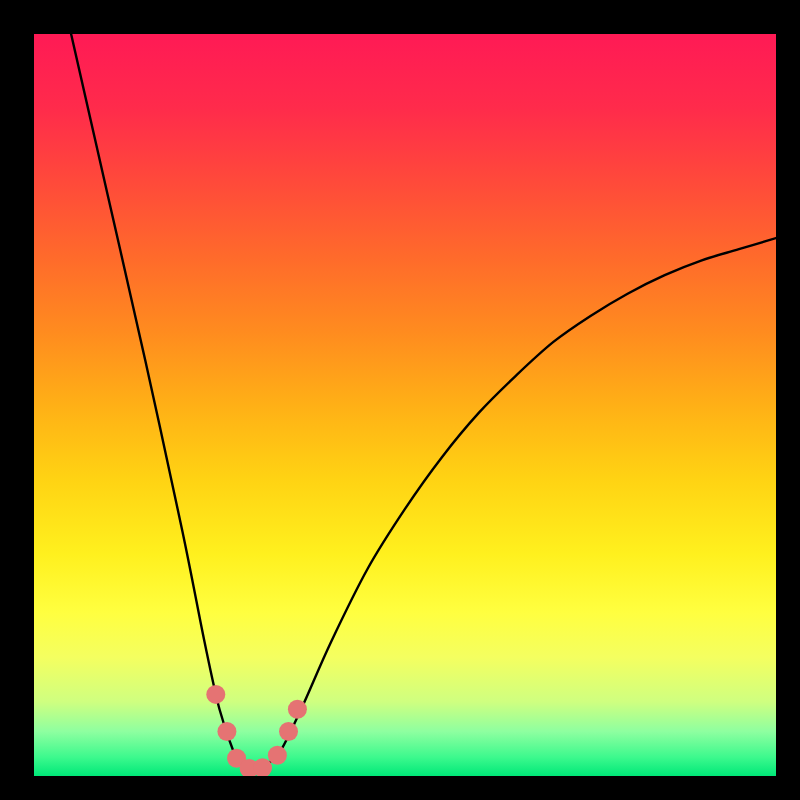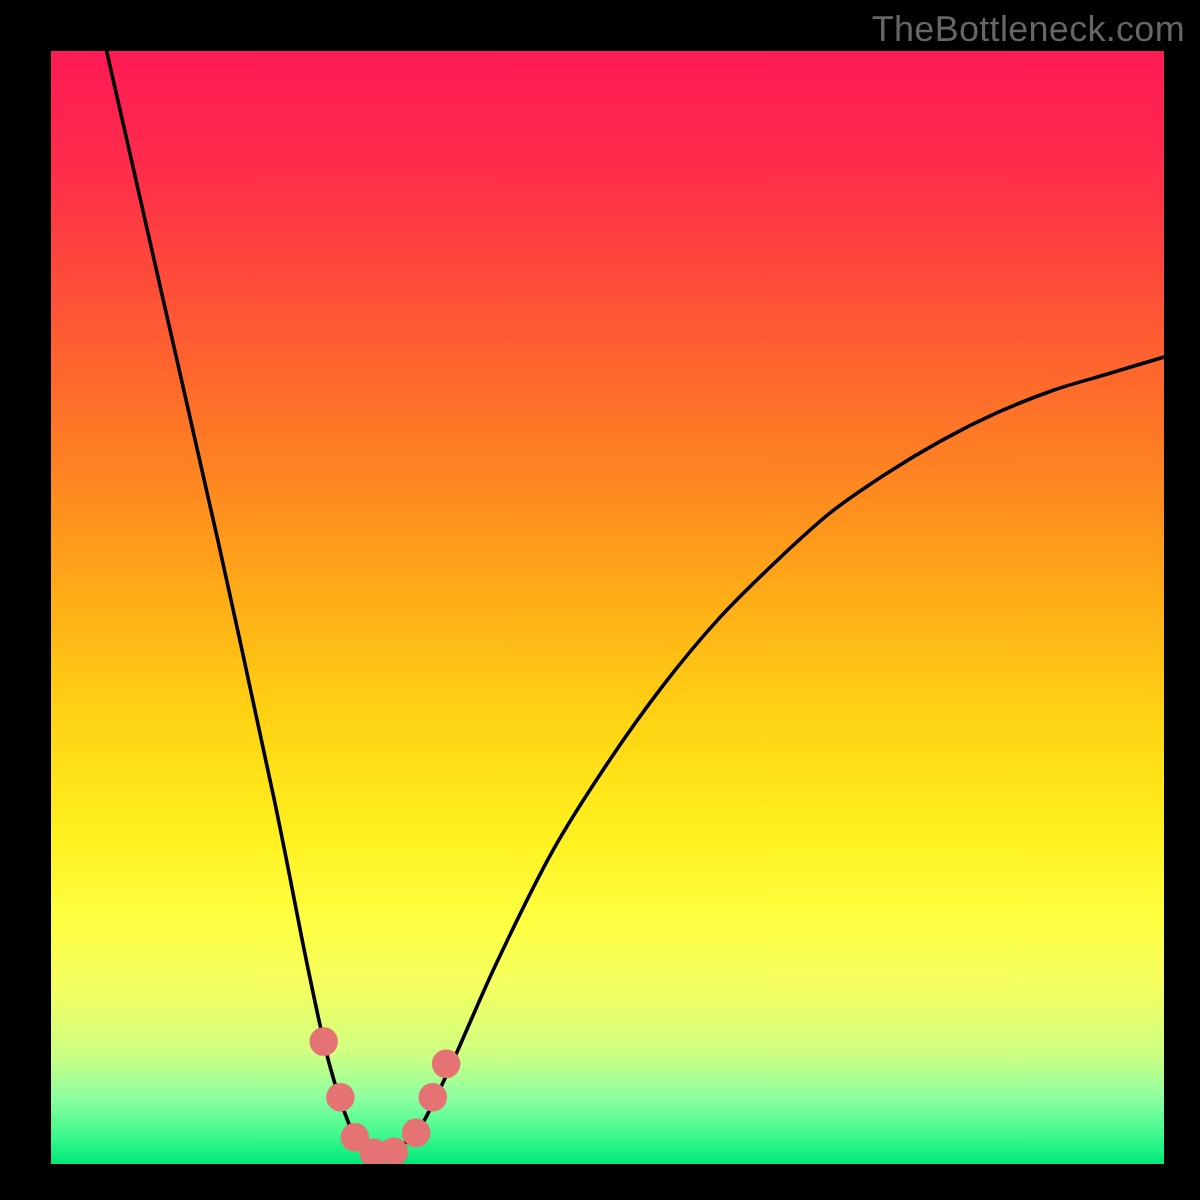--- a/index.html
+++ b/index.html
@@ -85,14 +85,13 @@
           <circle cx="192.92" cy="697.48" r="9.5" fill="#e57373"></circle>
           <circle cx="202.57" cy="724.19" r="9.5" fill="#e57373"></circle>
           <circle cx="215.18" cy="734.58" r="9.5" fill="#e57373"></circle>
           <circle cx="228.54" cy="733.84" r="9.5" fill="#e57373"></circle>
           <circle cx="243.38" cy="721.22" r="9.5" fill="#e57373"></circle>
           <circle cx="254.51" cy="697.48" r="9.5" fill="#e57373"></circle>
           <circle cx="263.41" cy="675.22" r="9.5" fill="#e57373"></circle>
         </g>
     </svg>
   </div>
-  <div class="watermark">TheBottleneck.com</div>
 </div>
 
 </body></html>

